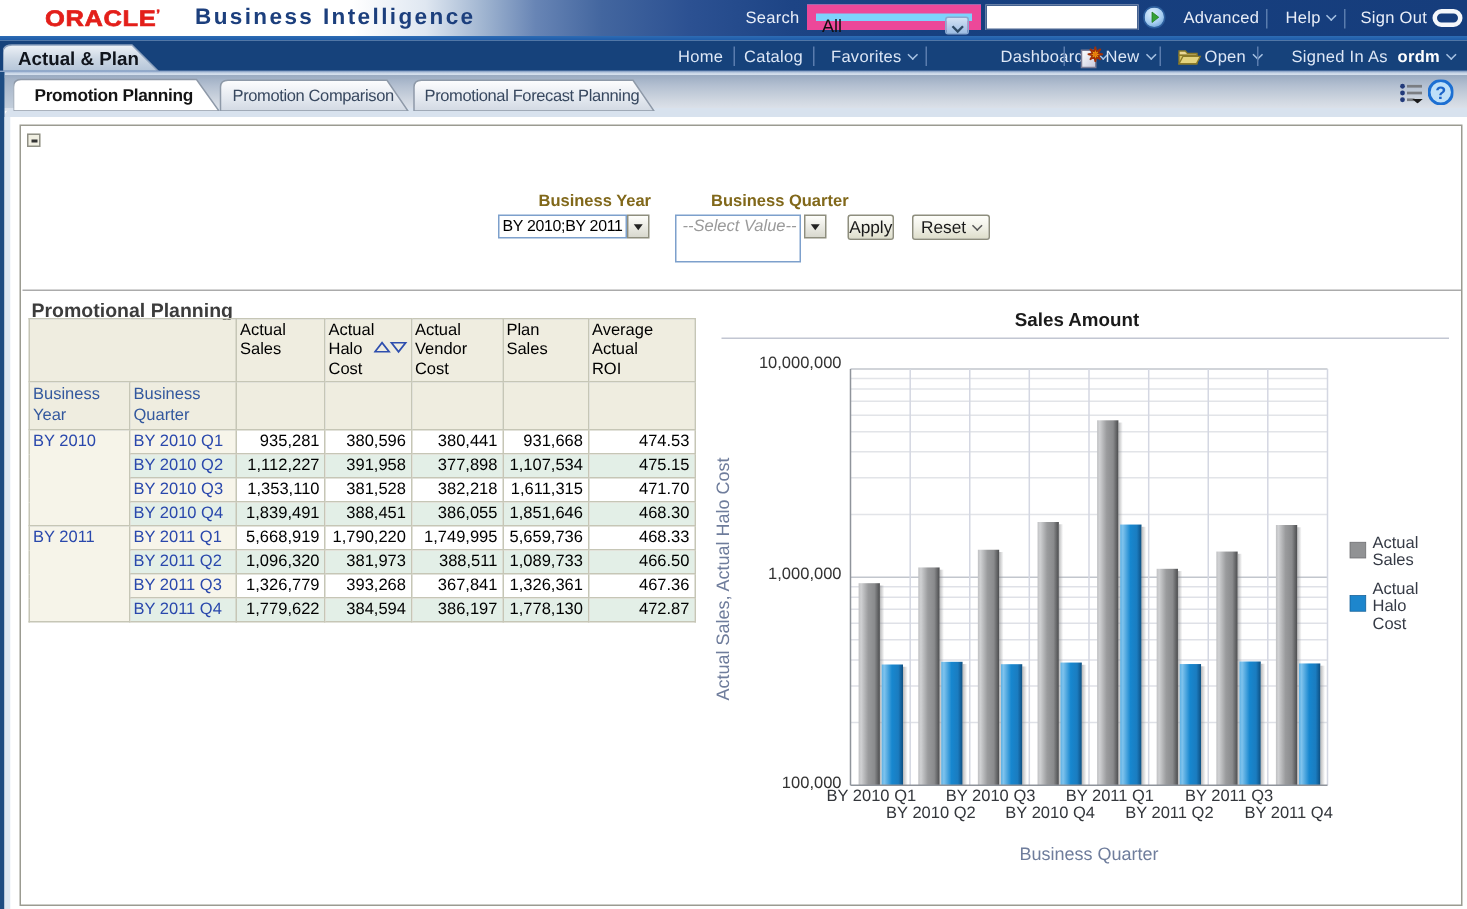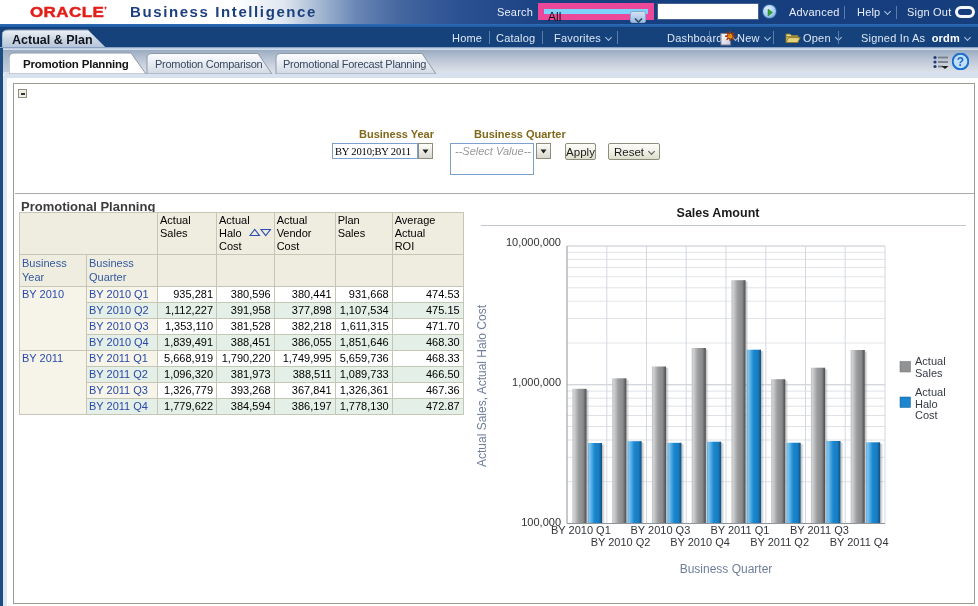--- a/index.html
+++ b/index.html
@@ -166,21 +166,21 @@
     <circle cx="8.5" cy="8.5" r="7.8" fill="#bfe0f8" stroke="#1c6fd2" stroke-width="2"></circle>
     <text x="8.5" y="13" font-size="12" font-weight="bold" fill="#1c64c8" text-anchor="middle" font-family="Liberation Sans, sans-serif">?</text>
   </svg>
   <div id="leftnavy" class="abs"></div>
   <div id="leftlite" class="abs"></div>
   <div id="panel" class="abs"></div>
   <div id="sectionbox" class="abs"></div>
   <div id="minusbox" class="abs" style="top:89px;"></div>
   <div class="plabel abs" style="left:335px;top:128px;">Business Year</div>
   <div class="plabel abs" style="left:450px;top:128px;">Business Quarter</div>
-  <div class="pbox abs" style="left:332px;top:143px;width:86px;height:16px;line-height:15px;padding-left:2px;font-size:10.6px;letter-spacing:-0.2px;font-family:Liberation Serif, serif;">BY 2010;BY 2011</div>
+  <div class="pbox abs" style="left:332px;top:143px;width:86px;height:16px;line-height:15px;padding-left:2px;font-size:10.6px;letter-spacing:-0.2px;">BY 2010;BY 2011</div>
   <div class="abs" style="left:418px;top:143px;width:15px;height:16px;border:1px solid #8e8e7e;background:linear-gradient(#fefefb,#d8d8ce);">
     <svg width="13" height="14" viewBox="0 0 13 14">
         <path d="M3.5 5.5 L9.5 5.5 L6.5 9.5 Z" fill="#222"></path>
       </svg></div>
   <div class="pbox abs" style="left:450px;top:143px;width:84px;height:32px;line-height:15px;padding-left:4px;font-style:italic;color:#9a9a9a;">--Select Value--</div>
   <div class="abs" style="left:536px;top:143px;width:15px;height:16px;border:1px solid #8e8e7e;background:linear-gradient(#fefefb,#d8d8ce);">
     <svg width="13" height="14" viewBox="0 0 13 14">
         <path d="M3.5 5.5 L9.5 5.5 L6.5 9.5 Z" fill="#222"></path>
       </svg></div>
   <div class="btn abs" style="left:565px;top:143px;width:31px;height:17px;line-height:16px;">Apply</div>

